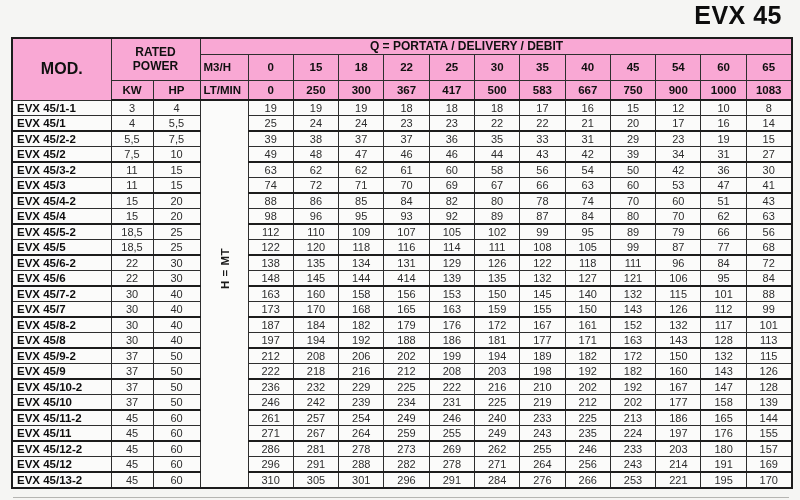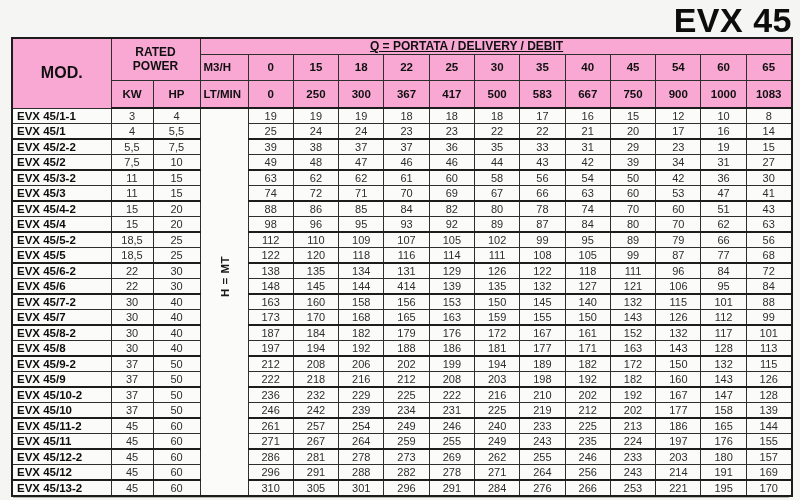--- a/index.html
+++ b/index.html
@@ -6,22 +6,22 @@
   html,body { width:800px; height:500px; }
   body {
     background:#f5f5f3;
     font-family:"Liberation Sans", sans-serif;
     position:relative;
     overflow:hidden;
   }
   .page-title {
     position:absolute;
     top:1px;
-    right:8px;
-    font-size:34px;
+    right:18px;
+    font-size:25px;
     font-weight:bold;
     color:#0d0d0d;
     letter-spacing:0.5px;
   }
   table.spec-table {
     position:absolute;
     left:11px;
     top:37px;
     width:780px;
     border-collapse:collapse;
@@ -38,31 +38,30 @@
     color:#101010;
     font-size:11.5px;
     font-weight:bold;
     padding:0;
   }
   .q-h {
     height:16px;
     text-align:center;
     padding-right:58px;
     font-size:12px;
-    text-decoration:underline;
   }
   .mod-h { font-size:16px; }
   .rp-h {
     font-size:12px;
     text-align:center;
     white-space:pre-line;
     line-height:1.2;
   }
   .m3h-row th { height:26px; }
-  .ltmin-row th { height:28px; }
+  .ltmin-row th { height:20px; }
   thead tr.ltmin-row th { border-bottom:2px solid #1c1c1c; }
   .unit-h {
     text-align:left;
     padding-left:3px;
     font-size:11.5px;
   }
   .num-h { text-align:center; }
   tbody td {
     background:#fbfbfa;
     font-size:11px;

